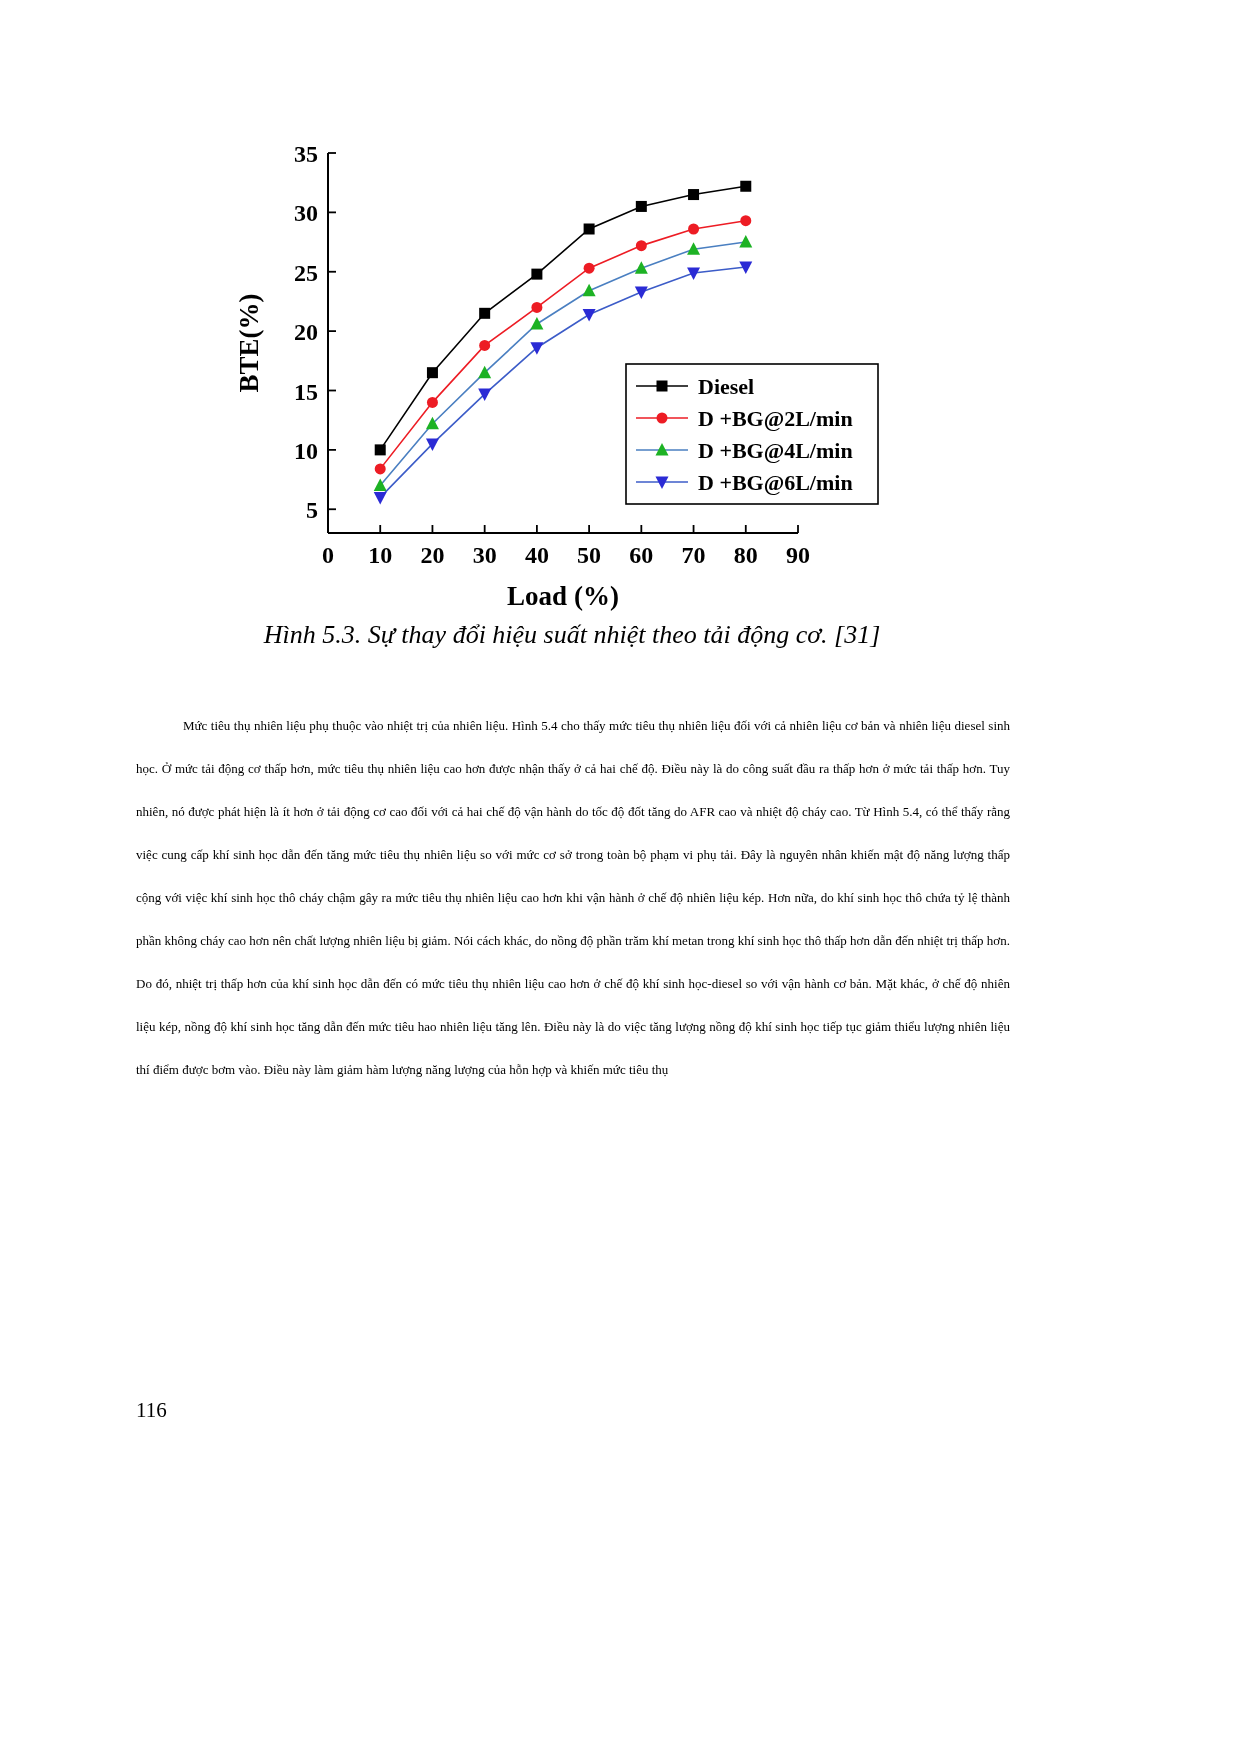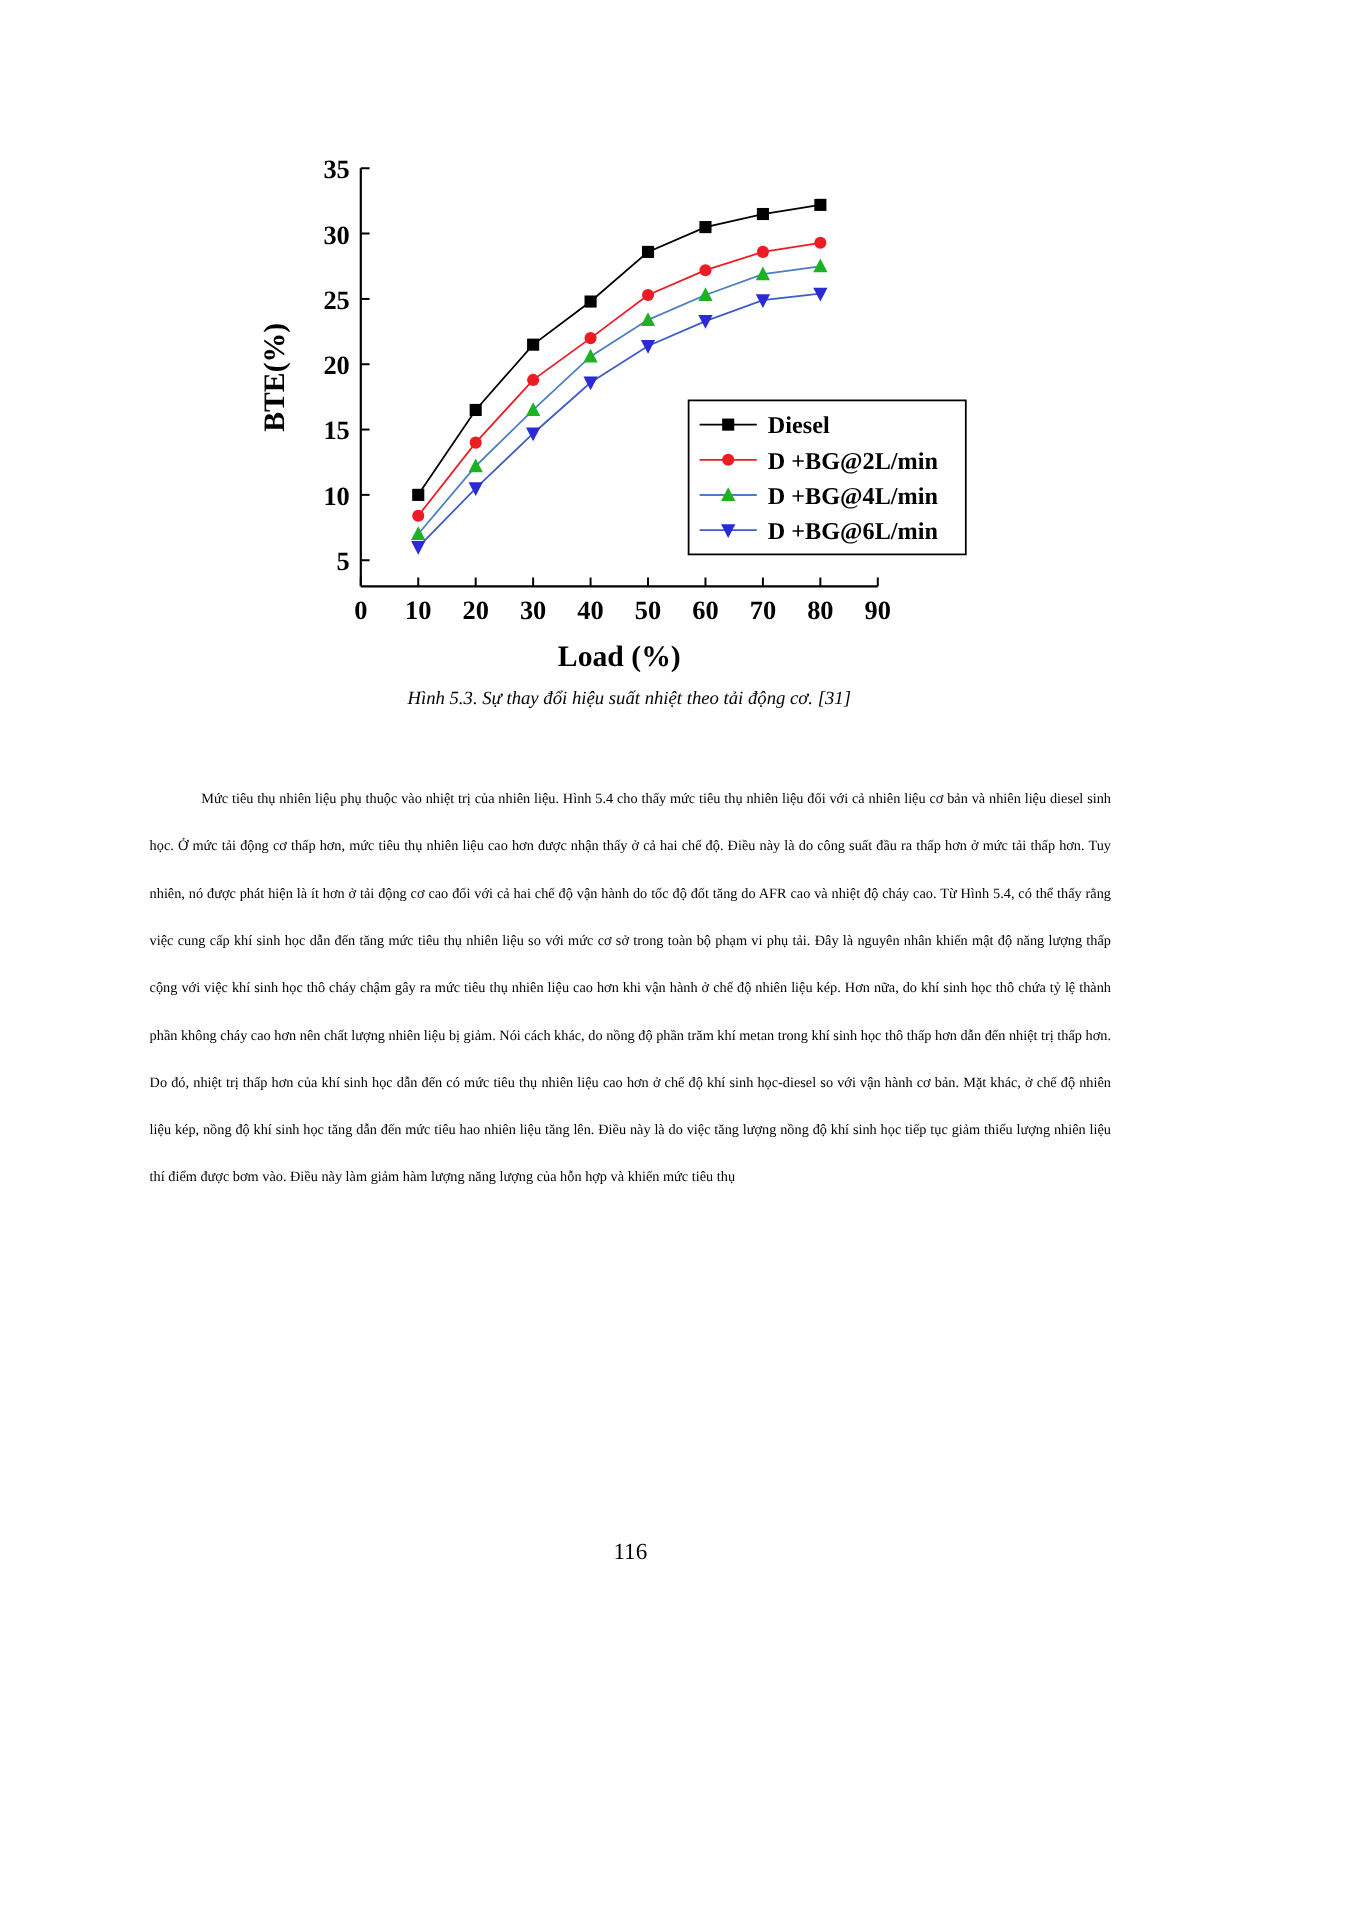--- a/index.html
+++ b/index.html
@@ -10,34 +10,34 @@
     margin:0 auto;
     background:#ffffff;
     font-family:"Liberation Serif", serif;
     color:#000;
     overflow:hidden;
   }
   .figure{position:absolute;left:228px;top:138px;}
   svg text{font-family:"Liberation Serif", serif;font-weight:bold;fill:#000;}
   .caption{
     position:absolute;left:136px;top:620px;width:872px;
-    text-align:center;font-style:italic;font-size:17px;line-height:30px;
+    text-align:center;font-style:italic;font-size:26px;line-height:30px;
   }
   .heading{
     position:absolute;left:148px;top:666px;width:860px;
     font-size:21px;font-weight:bold;
   }
   .heading .bullet{display:inline-block;width:36px;font-weight:bold;font-size:21px;}
   .body-text{
     position:absolute;left:136px;top:704px;width:874px;
     font-size:13px;line-height:43px;text-align:justify;text-indent:47px;
   }
   .page-number{
     position:absolute;left:136px;top:1398px;width:874px;
-    text-align:center;font-size:21px;
+    text-align:left;font-size:21px;
   }
 </style>
 </head>
 <body>
 
 <div class="page">
 
   <div class="figure">
     <svg width="660" height="500" viewBox="0 0 660 500">
         <line x1="100" y1="395" x2="570" y2="395" stroke="#000" stroke-width="2"></line>

